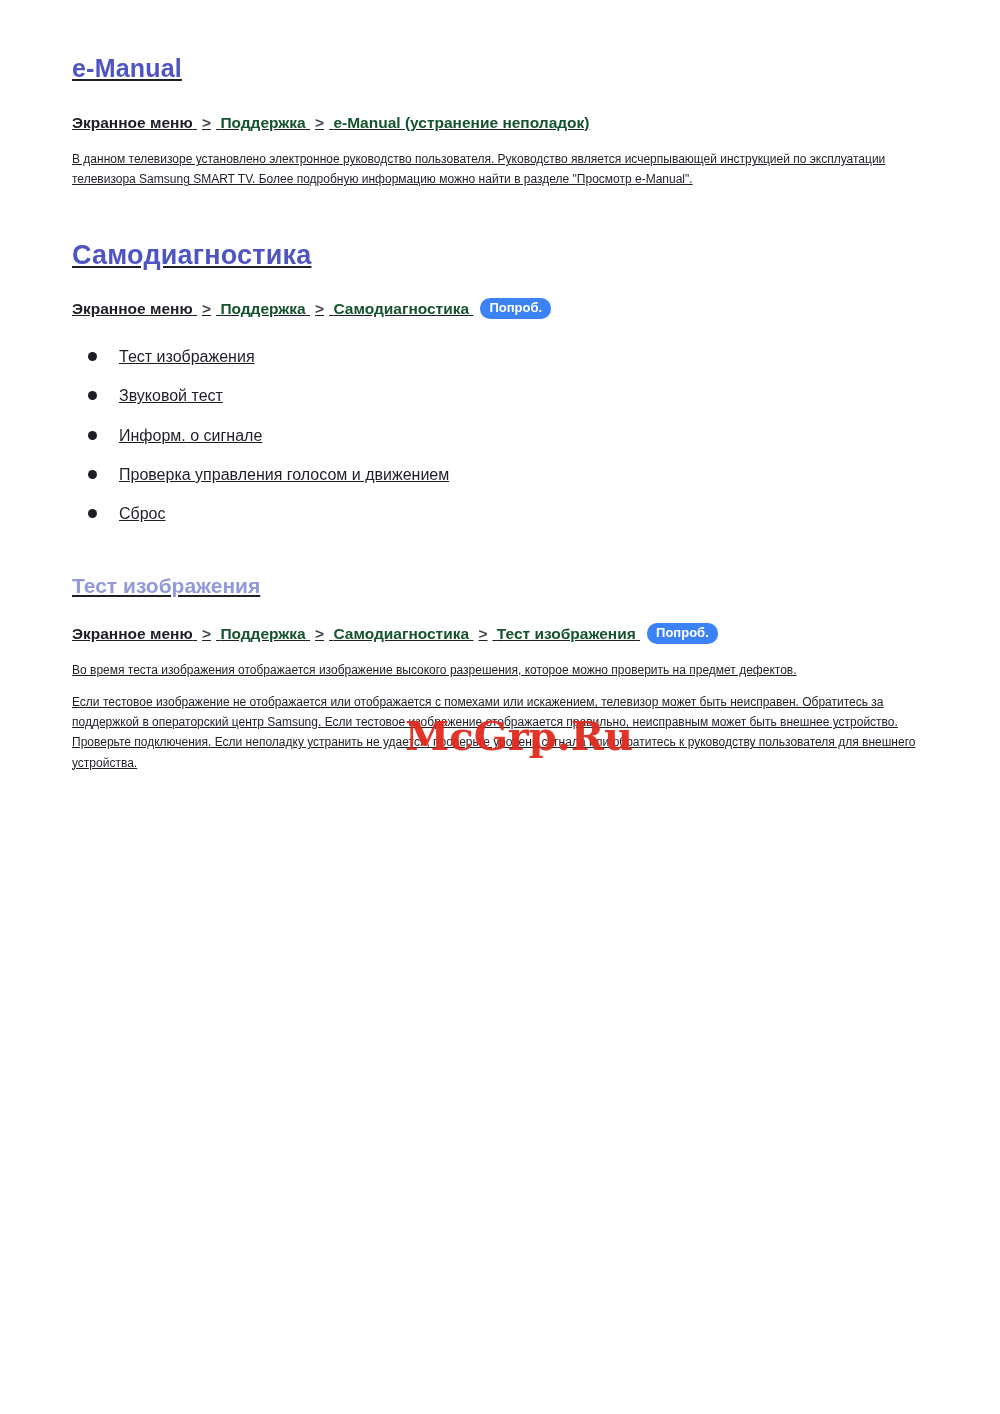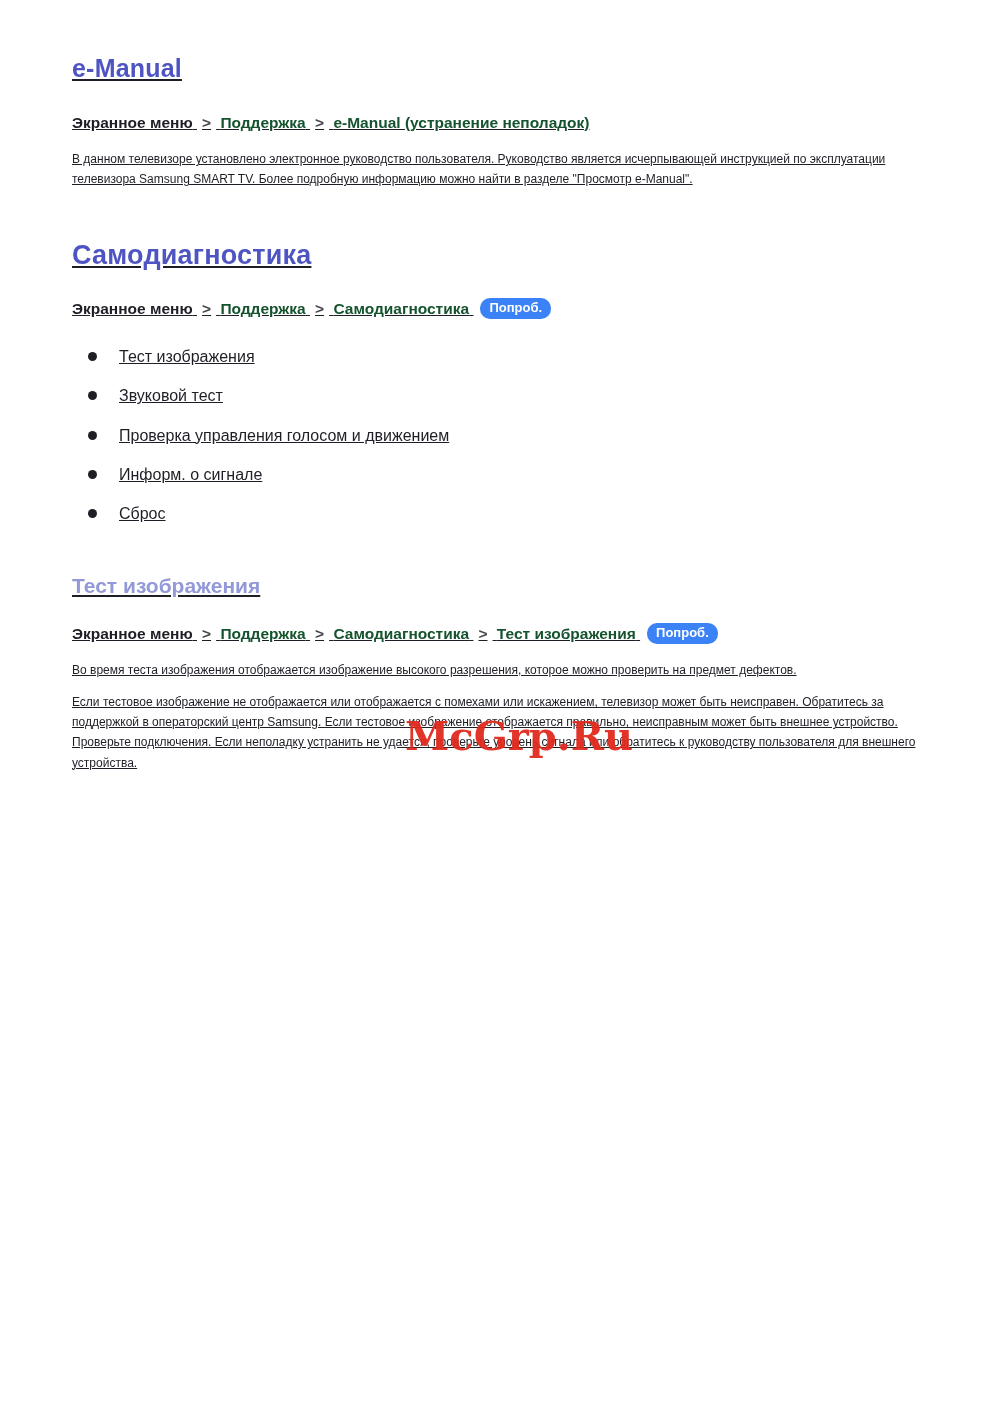--- a/index.html
+++ b/index.html
@@ -127,22 +127,22 @@
       <span class="bc-root">Экранное меню</span>
       <span class="bc-sep">&gt;</span>
       <a class="bc-link">Поддержка</a>
       <span class="bc-sep">&gt;</span>
       <a class="bc-link">Самодиагностика</a>
       <span class="badge">Попроб.</span>
     </p>
     <ul class="bullets">
       <li><span class="dot"></span><span>Тест изображения</span></li>
       <li><span class="dot"></span><span>Звуковой тест</span></li>
+      <li><span class="dot"></span><span>Информ. о сигнале</span></li>
       <li><span class="dot"></span><span>Проверка управления голосом и движением</span></li>
-      <li><span class="dot"></span><span>Информ. о сигнале</span></li>
       <li><span class="dot"></span><span>Сброс</span></li>
     </ul>
   </section>
 
   <section>
     <h2 class="title-sub">Тест изображения</h2>
     <p class="breadcrumb">
       <span class="bc-root">Экранное меню</span>
       <span class="bc-sep">&gt;</span>
       <a class="bc-link">Поддержка</a>

